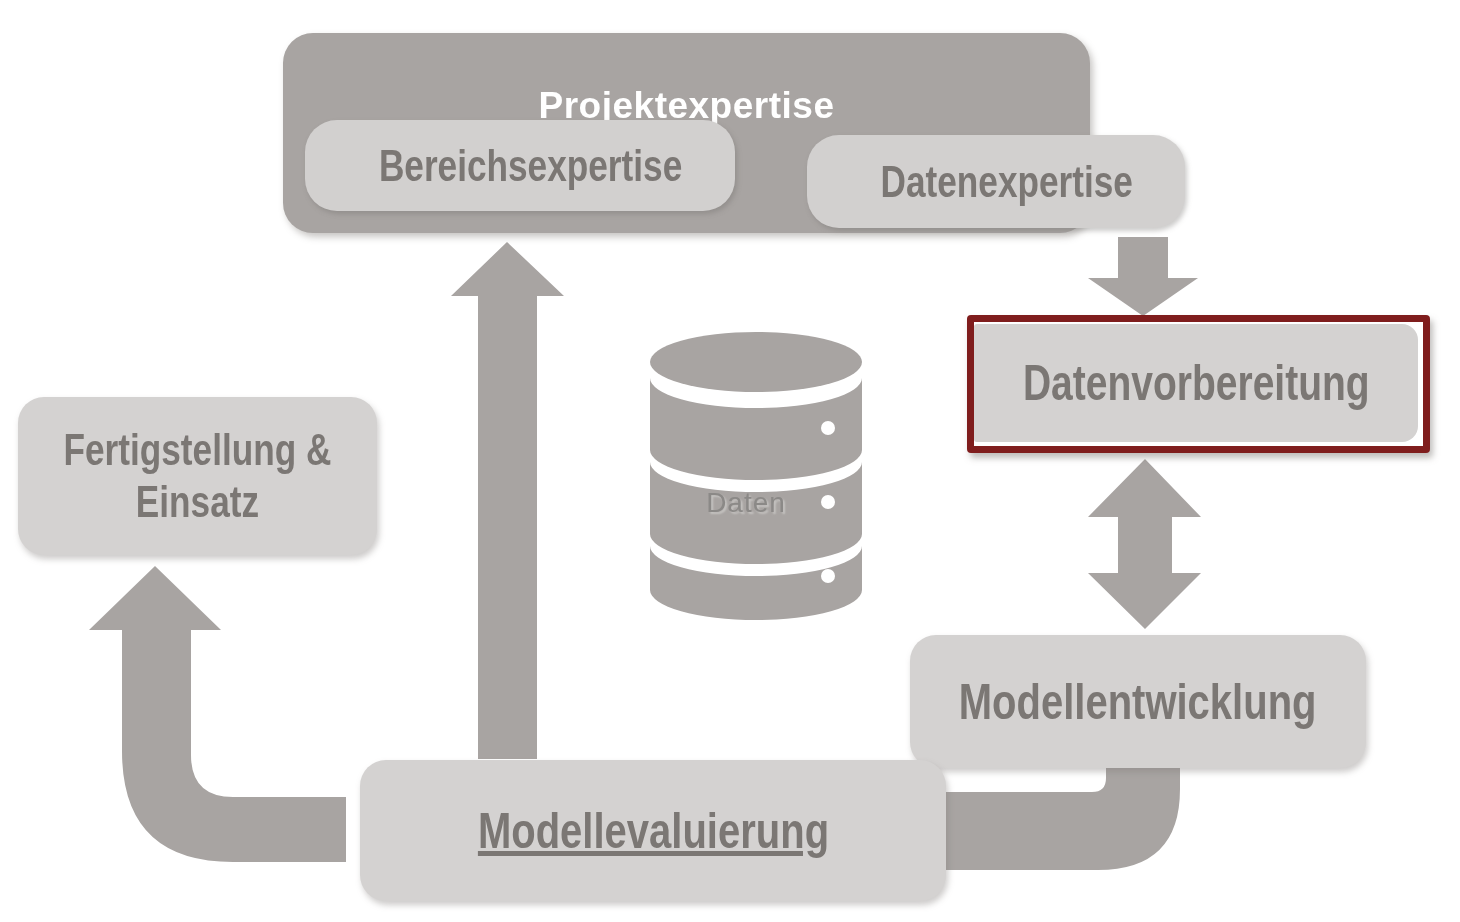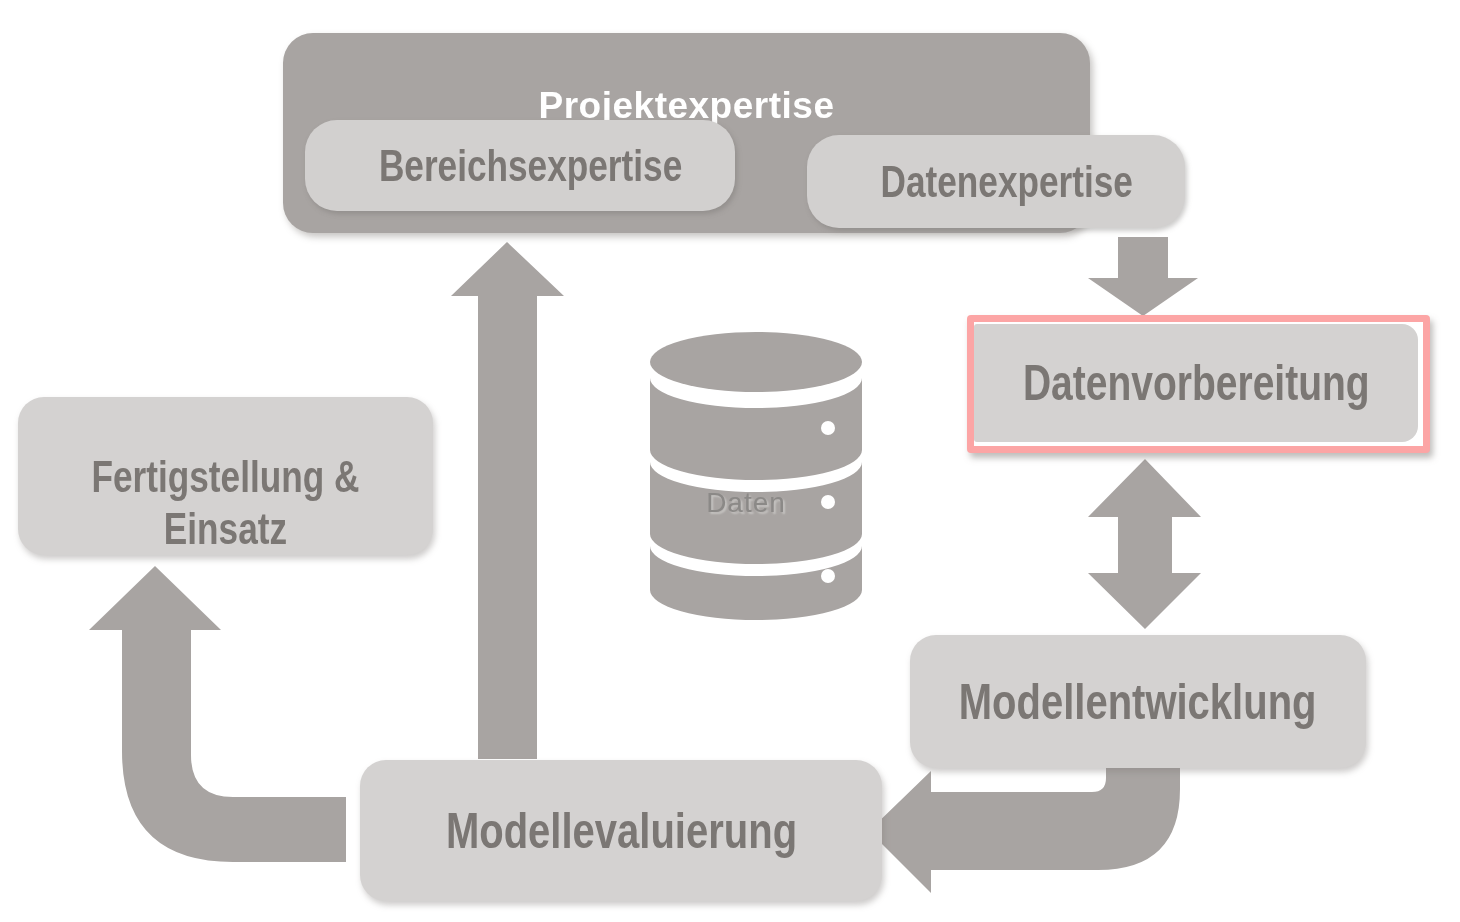--- a/index.html
+++ b/index.html
@@ -43,21 +43,21 @@
     background:#d2d0cf;
     border-radius:32px;
     box-shadow:2px 3px 5px rgba(110,106,102,0.35);
     padding-left:22px;
   }
   .inner-node .lbl{font-size:44px;}
   .big-lbl{font-size:50px;}
   
   .highlight-box{
     background:#ffffff;
-    border:7px solid #fca5a5;
+    border:7px solid #7f1d1d;
     border-radius:4px;
     box-shadow:3px 5px 6px rgba(130,126,122,0.5);
   }
   .highlight-inner{
     position:absolute;left:0;top:2px;right:5px;bottom:4px;
     background:#d4d2d1;
     border-radius:3px 16px 16px 3px;
     display:flex;align-items:center;justify-content:center;
     color:#7b7774;
   }
@@ -128,24 +128,24 @@
   <div class="abs highlight-box" style="left:967px;top:315px;width:449px;height:124px;">
     <div class="highlight-inner">
       <span class="lbl big-lbl" style="font-weight:700;transform:scaleX(0.78);white-space:nowrap;">Datenvorbereitung</span>
     </div>
   </div>
 
   <div class="abs node" style="left:910px;top:635px;width:456px;height:133px;">
     <span class="lbl big-lbl">Modellentwicklung</span>
   </div>
 
-  <div class="abs node" style="left:360px;top:760px;width:522px;height:141px;">
+  <div class="abs node" style="left:360px;top:760px;width:586px;height:141px;text-decoration:underline;">
     <span class="lbl big-lbl">Modellevaluierung</span>
   </div>
 
-  <div class="abs node" style="left:18px;top:397px;width:415px;height:158px;align-items:flex-end;">
+  <div class="abs node" style="left:18px;top:397px;width:359px;height:158px;">
     <div class="two-line">
       <div>Fertigstellung &amp;</div>
       <div>Einsatz</div>
     </div>
   </div>
 
 </div>
 
 </body></html>

